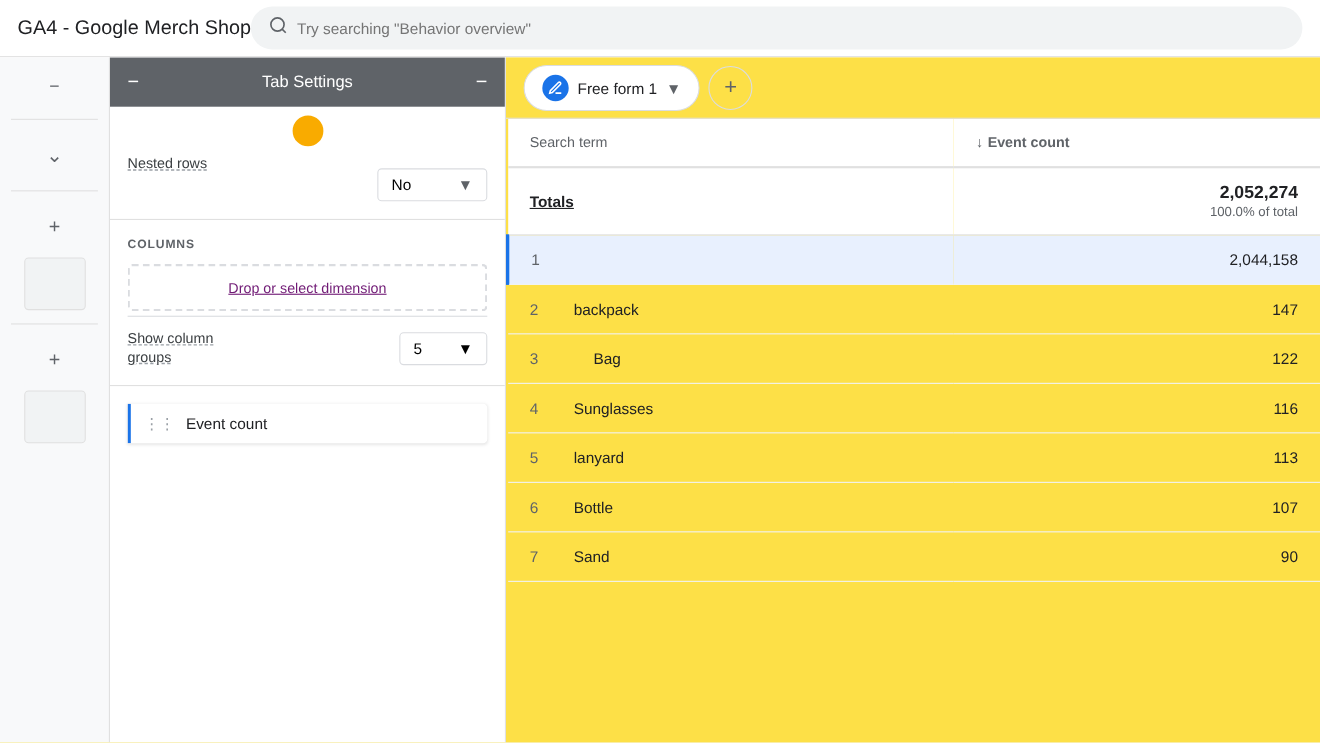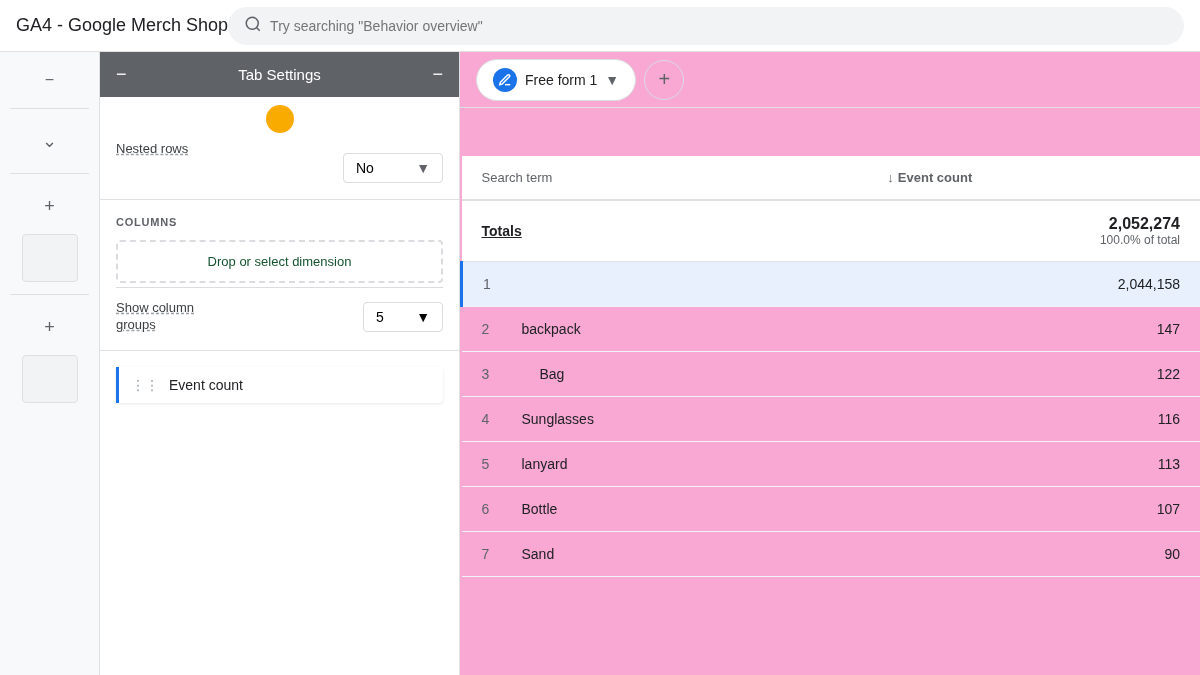--- a/index.html
+++ b/index.html
@@ -34,38 +34,38 @@
     .panel-section { padding: 16px; border-bottom: 1px solid #e0e0e0; }
 
     .nested-rows-row { display: flex; align-items: center; justify-content: space-between; gap: 12px; position: relative; }
     .nested-rows-label { font-size: 13px; color: #3c4043; text-decoration: underline dashed; text-decoration-color: #9aa0a6; cursor: default; }
     .nested-rows-select { display: flex; align-items: center; justify-content: space-between; border: 1px solid #dadce0; border-radius: 4px; padding: 6px 12px; min-width: 100px; cursor: pointer; font-size: 14px; background: #fff; margin-top: 40px; }
     .nested-rows-select .arrow { color: #5f6368; margin-left: 8px; }
     .orange-dot { width: 28px; height: 28px; border-radius: 50%; background: #f9ab00; position: absolute; left: 50%; top: -8px; transform: translateX(-50%); }
 
     .section-label { font-size: 11px; font-weight: 600; color: #5f6368; letter-spacing: 0.8px; text-transform: uppercase; margin-bottom: 12px; }
 
-    .drop-dimension-box { border: 2px dashed #dadce0; border-radius: 4px; padding: 12px 16px; text-align: center; color: #14532d; font-size: 13px; cursor: pointer; }
+    .drop-dimension-box { border: 2px dashed #dadce0; border-radius: 4px; padding: 12px 16px; text-align: center; color: #701a75; font-size: 13px; cursor: pointer; text-decoration: underline; }
 
     .start-column-group-row { display: flex; align-items: center; gap: 8px; margin-top: 12px; margin-bottom: 4px; }
     .start-column-label { font-size: 13px; color: #3c4043; text-decoration: underline dashed; text-decoration-color: #9aa0a6; }
     .start-column-value { font-size: 14px; color: #202124; }
     .start-column-underline { border-bottom: 1px solid #dadce0; margin-top: 4px; }
 
     .show-column-groups-row { display: flex; align-items: center; justify-content: space-between; margin-top: 12px; }
     .show-column-label { font-size: 13px; color: #3c4043; text-decoration: underline dashed; text-decoration-color: #9aa0a6; max-width: 120px; line-height: 1.3; }
     .show-column-select { display: flex; align-items: center; justify-content: space-between; border: 1px solid #dadce0; border-radius: 4px; padding: 6px 12px; min-width: 80px; cursor: pointer; font-size: 14px; background: #fff; }
 
     .values-section { padding: 16px; }
     .event-count-item { display: flex; align-items: center; gap: 10px; border-left: 3px solid #1a73e8; padding: 10px 12px; background: #fff; border-radius: 0 4px 4px 0; box-shadow: 0 1px 3px rgba(0,0,0,0.1); }
     .event-count-dots { color: #9aa0a6; font-size: 14px; }
     .event-count-label { font-size: 14px; color: #202124; }
 
     
-    .data-area { flex: 1; display: flex; flex-direction: column; overflow: hidden; background: #f9a8d4; gap: 48px; }
+    .data-area { flex: 1; display: flex; flex-direction: column; overflow: hidden; background: #fde047; }
 
     .tabs-bar { display: flex; align-items: center; padding: 0 16px; border-bottom: 1px solid #e0e0e0; height: 56px; gap: 8px; flex-shrink: 0; }
     .tab-item { display: flex; align-items: center; gap: 8px; background: #fff; border: 1px solid #dadce0; border-radius: 24px; padding: 8px 16px; cursor: pointer; }
     .tab-edit-icon { width: 24px; height: 24px; background: #1a73e8; border-radius: 50%; display: flex; align-items: center; justify-content: center; color: #fff; font-size: 13px; flex-shrink: 0; }
     .tab-label { font-size: 14px; color: #202124; font-weight: 500; }
     .tab-dropdown { color: #5f6368; font-size: 14px; cursor: pointer; }
     .tab-add-btn { width: 40px; height: 40px; display: flex; align-items: center; justify-content: center; border: 1px solid #dadce0; border-radius: 50%; cursor: pointer; font-size: 20px; color: #5f6368; }
 
     
     .data-table-wrap { flex: 1; overflow: auto; }

